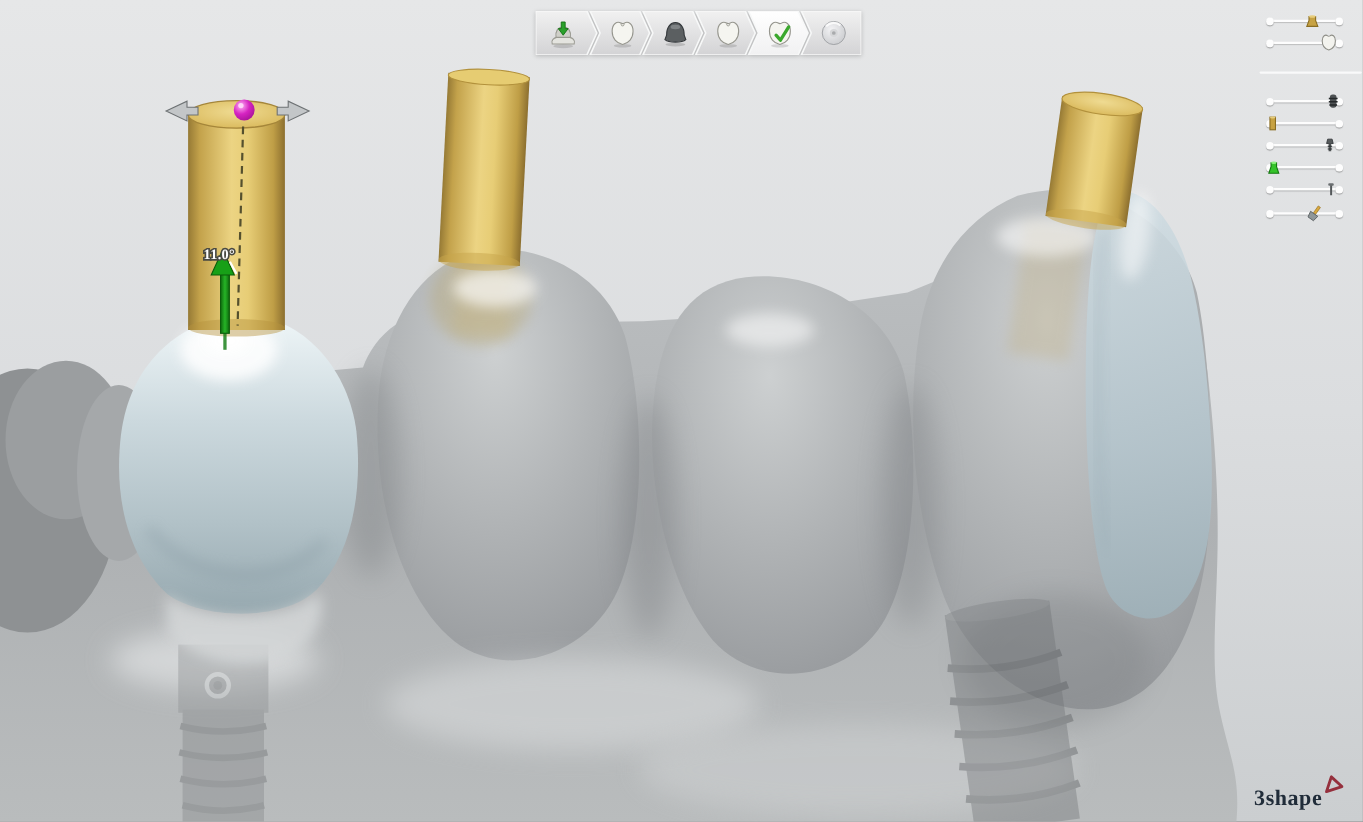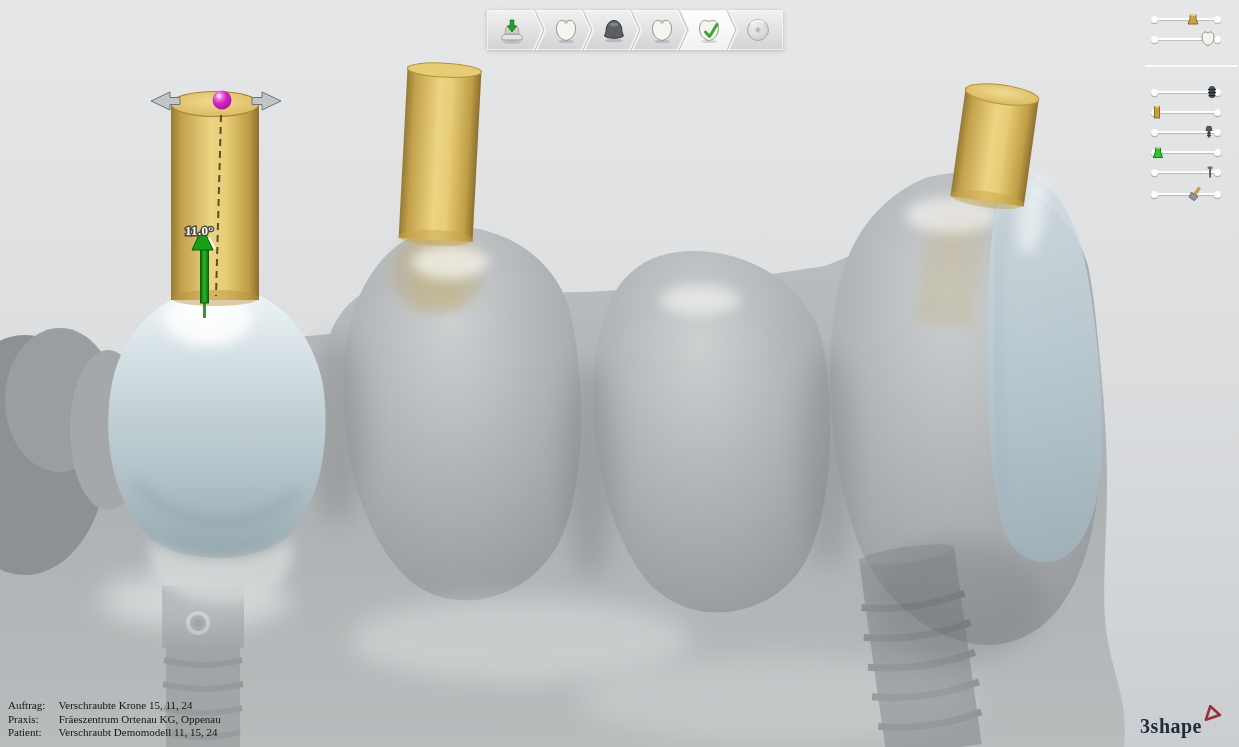--- a/index.html
+++ b/index.html
@@ -370,34 +370,20 @@
               <rect x="6.9" y="0.5" width="2.4" height="8" fill="#d9a93f" stroke="#9a7522" stroke-width=".6"></rect>
               <path d="M4,8.5 L12,8.5 L11,14 L5,14 Z" fill="#8f9799" stroke="#5f6567" stroke-width=".8"></path>
             </g>
           </svg>
         </span>
       </span>
     </div>
   </div>
   <div class="divider"></div>
 
-  <div class="order-info">
-    <div>
-      <span class="lbl">Auftrag:</span>
-      <span>Verschraubte Krone 15, 11, 24</span>
-    </div>
-    <div>
-      <span class="lbl">Praxis:</span>
-      <span>Fräeszentrum Ortenau KG, Oppenau</span>
-    </div>
-    <div>
-      <span class="lbl">Patient:</span>
-      <span>Verschraubt Demomodell 11, 15, 24</span>
-    </div>
-  </div>
 
   <div class="logo">
     <span>3shape</span>
     <svg width="22" height="22" viewBox="0 0 22 22">
       <path d="M4,17 L17,10 L6,3 Z" fill="none" stroke="#95303d" stroke-width="2.6" stroke-linejoin="round" transform="rotate(10 11 10)"></path>
     </svg>
   </div>
 
 </div>
 

